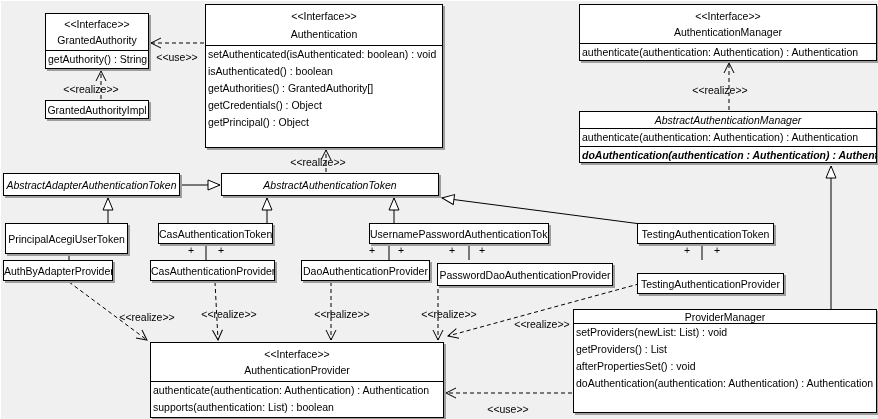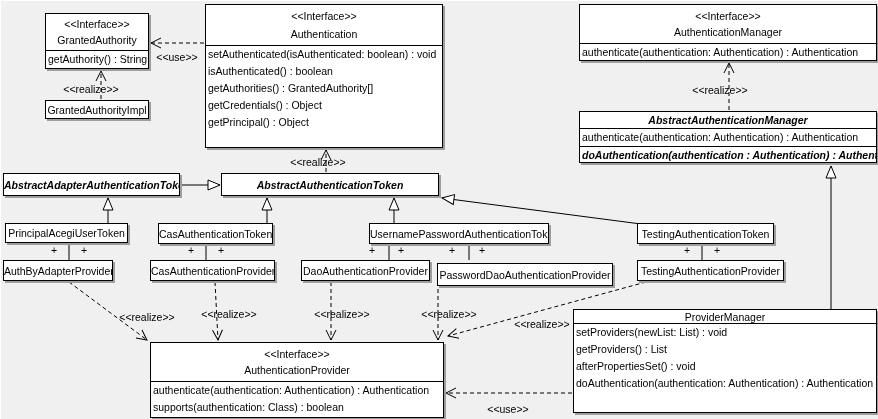--- a/index.html
+++ b/index.html
@@ -12,21 +12,21 @@
   svg text{font-family:"Liberation Sans",sans-serif;font-size:10.5px;fill:#000;}
   .cls{
     position:absolute;background:#fff;border:1px solid #000;
     box-shadow:2px 2px 0 0 #9e9e9e;box-sizing:border-box;
     font-size:10.5px;color:#000;
   }
   .cls.single{display:flex;align-items:center;justify-content:center;text-align:center;}
   .hdr{border-bottom:1px solid #000;display:flex;flex-direction:column;justify-content:space-evenly;text-align:center;box-sizing:border-box;}
   .stereo{white-space:nowrap;overflow:hidden;}
   .cname{white-space:nowrap;overflow:hidden;}
-  .abs .cname, .cname.abs-n{font-style:italic;font-weight:700;}
+  .abs .cname, .cname.abs-n{font-style:italic;font-weight:400;}
   .m{height:17px;line-height:17px;padding-left:2px;white-space:nowrap;overflow:hidden;}
   .m.ital{font-style:italic;font-weight:600;}
   .m.sep{border-top:1px solid #000;}
 </style>
 </head>
 <body>
 
 <div id="canvas">
 
   <svg class="edge-layer" viewBox="0 0 878 419" xmlns="http://www.w3.org/2000/svg">
@@ -127,21 +127,21 @@
   </div>
 
   <div class="cls single abs" style="left:2px;top:172px;width:177px;height:23px">
     <div class="cname">AbstractAdapterAuthenticationToken</div>
   </div>
 
   <div class="cls single abs" style="left:220px;top:172px;width:218px;height:23px">
     <div class="cname">AbstractAuthenticationToken</div>
   </div>
 
-  <div class="cls single" style="left:4px;top:222px;width:123px;height:20px">
+  <div class="cls single" style="left:4px;top:222px;width:123px;height:31px">
     <div class="cname">PrincipalAcegiUserToken</div>
   </div>
   <div class="cls single" style="left:157px;top:222px;width:115px;height:21px">
     <div class="cname">CasAuthenticationToken</div>
   </div>
   <div class="cls single" style="left:368px;top:222px;width:180px;height:21px">
     <div class="cname">UsernamePasswordAuthenticationToken</div>
   </div>
   <div class="cls single" style="left:636px;top:222px;width:137px;height:21px">
     <div class="cname">TestingAuthenticationToken</div>
@@ -152,31 +152,31 @@
   </div>
   <div class="cls single" style="left:149px;top:259px;width:125px;height:21px">
     <div class="cname">CasAuthenticationProvider</div>
   </div>
   <div class="cls single" style="left:300px;top:259px;width:129px;height:21px">
     <div class="cname">DaoAuthenticationProvider</div>
   </div>
   <div class="cls single" style="left:436px;top:262px;width:176px;height:23px">
     <div class="cname">PasswordDaoAuthenticationProvider</div>
   </div>
-  <div class="cls single" style="left:636px;top:259px;width:147px;height:21px">
+  <div class="cls single" style="left:636px;top:272px;width:147px;height:21px">
     <div class="cname">TestingAuthenticationProvider</div>
   </div>
 
   <div class="cls" style="left:149px;top:341px;width:294px;height:76px">
     <div class="hdr" style="height:39px">
       <div class="stereo">&lt;&lt;Interface&gt;&gt;</div>
       <div class="cname">AuthenticationProvider</div>
     </div>
     <div class="m">authenticate(authentication: Authentication) : Authentication</div>
-    <div class="m">supports(authentication: Class) : boolean</div>
+    <div class="m">supports(authentication: List) : boolean</div>
   </div>
 
   <div class="cls" style="left:572px;top:308px;width:304px;height:104px">
     <div class="hdr" style="height:14px">
       <div class="cname">ProviderManager</div>
     </div>
     <div class="m">setProviders(newList: List) : void</div>
     <div class="m">getProviders() : List</div>
     <div class="m">afterPropertiesSet() : void</div>
     <div class="m">doAuthentication(authentication: Authentication) : Authentication</div>

